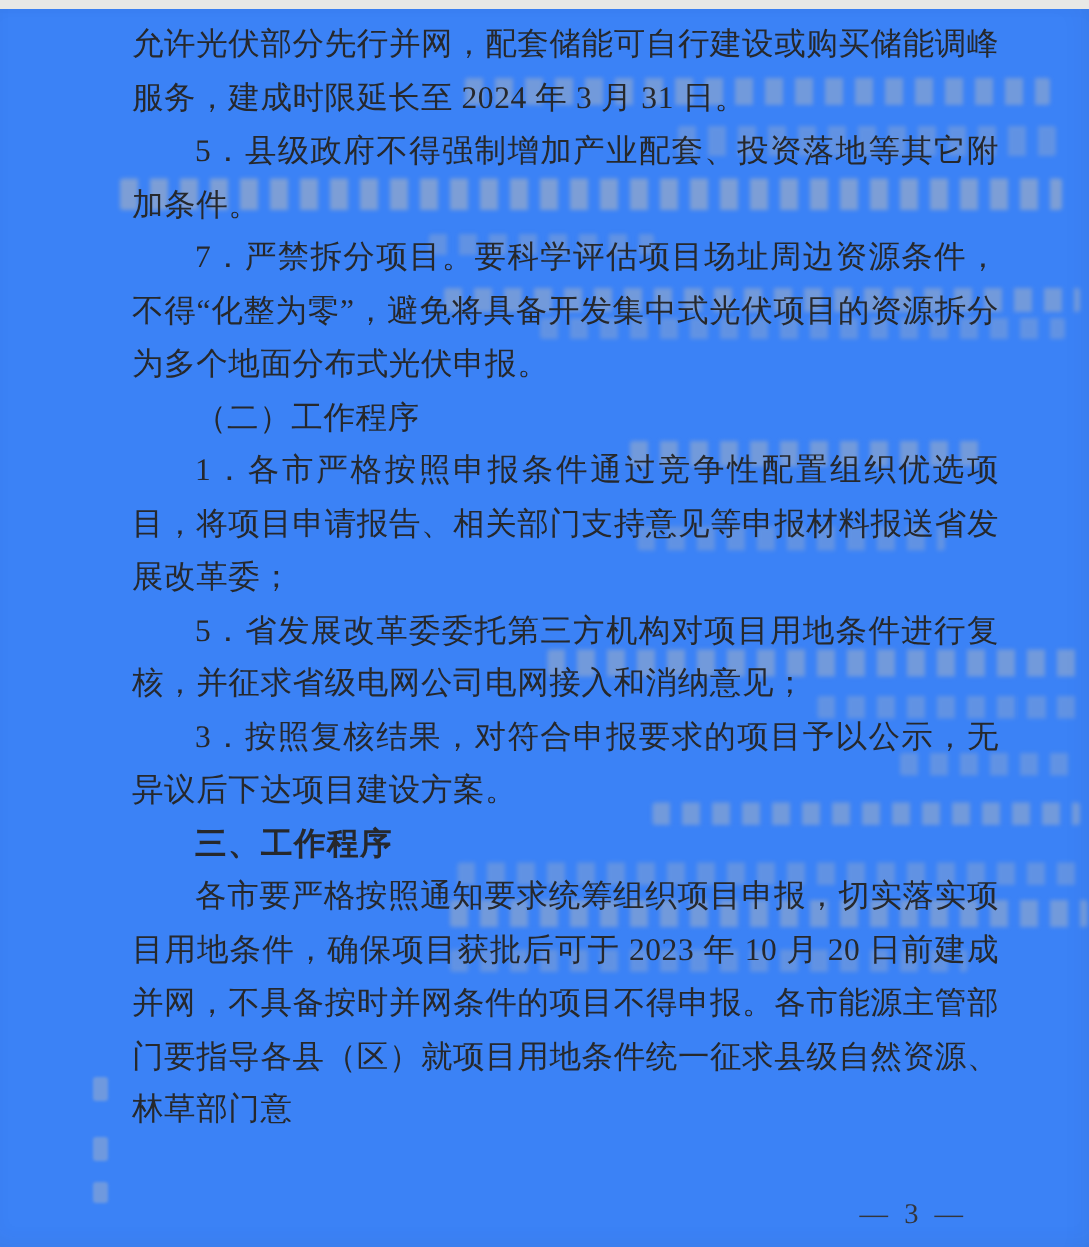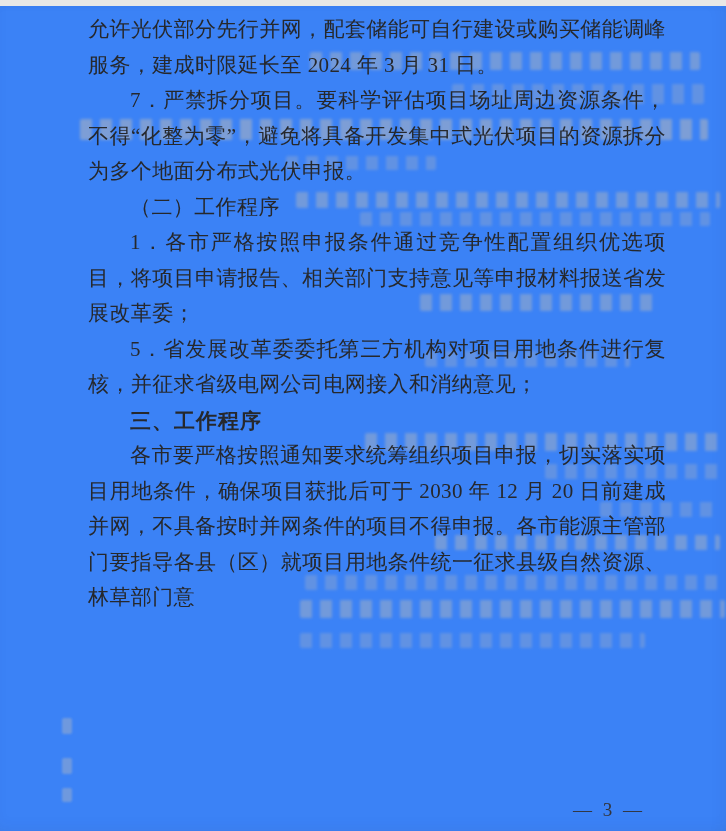--- a/index.html
+++ b/index.html
@@ -95,23 +95,25 @@
   <div class="ghost" style="left:435px; top:529px; width:285px; height:15px;"></div>
   <div class="ghost light" style="left:305px; top:569px; width:415px; height:15px;"></div>
   <div class="ghost" style="left:300px; top:594px; width:425px; height:18px;"></div>
   <div class="ghost light" style="left:300px; top:627px; width:345px; height:15px;"></div>
   <div class="edge-mark" style="left:62px;  top:712px; width:10px;  height:16px;"></div>
   <div class="edge-mark" style="left:62px;  top:752px; width:10px;  height:16px;"></div>
   <div class="edge-mark" style="left:62px;  top:782px; width:10px;  height:14px;"></div>
 
   <div class="text-block">
     <p class="no-indent">允许光伏部分先行并网，配套储能可自行建设或购买储能调峰服务，建成时限延长至 2024 年 3 月 31 日。</p>
+    <p>5．县级政府不得强制增加产业配套、投资落地等其它附加条件。</p>
     <p>7．严禁拆分项目。要科学评估项目场址周边资源条件，不得“化整为零”，避免将具备开发集中式光伏项目的资源拆分为多个地面分布式光伏申报。</p>
     <p class="heading-kai">（二）工作程序</p>
     <p>1．各市严格按照申报条件通过竞争性配置组织优选项目，将项目申请报告、相关部门支持意见等申报材料报送省发展改革委；</p>
     <p>5．省发展改革委委托第三方机构对项目用地条件进行复核，并征求省级电网公司电网接入和消纳意见；</p>
+    <p>3．按照复核结果，对符合申报要求的项目予以公示，无异议后下达项目建设方案。</p>
     <p class="heading-bold">三、工作程序</p>
-    <p>各市要严格按照通知要求统筹组织项目申报，切实落实项目用地条件，确保项目获批后可于 2030 年 12 月 20 日前建成并网，不具备按时并网条件的项目不得申报。各市能源主管部门要指导各县（区）就项目用地条件统一征求县级自然资源、林草部门意</p>
+    <p>各市要严格按照通知要求统筹组织项目申报，切实落实项目用地条件，确保项目获批后可于 2023 年 10 月 20 日前建成并网，不具备按时并网条件的项目不得申报。各市能源主管部门要指导各县（区）就项目用地条件统一征求县级自然资源、林草部门意</p>
   </div>
 
   <div class="page-number">— 3 —</div>
 
 </div>
 
 </body></html>

